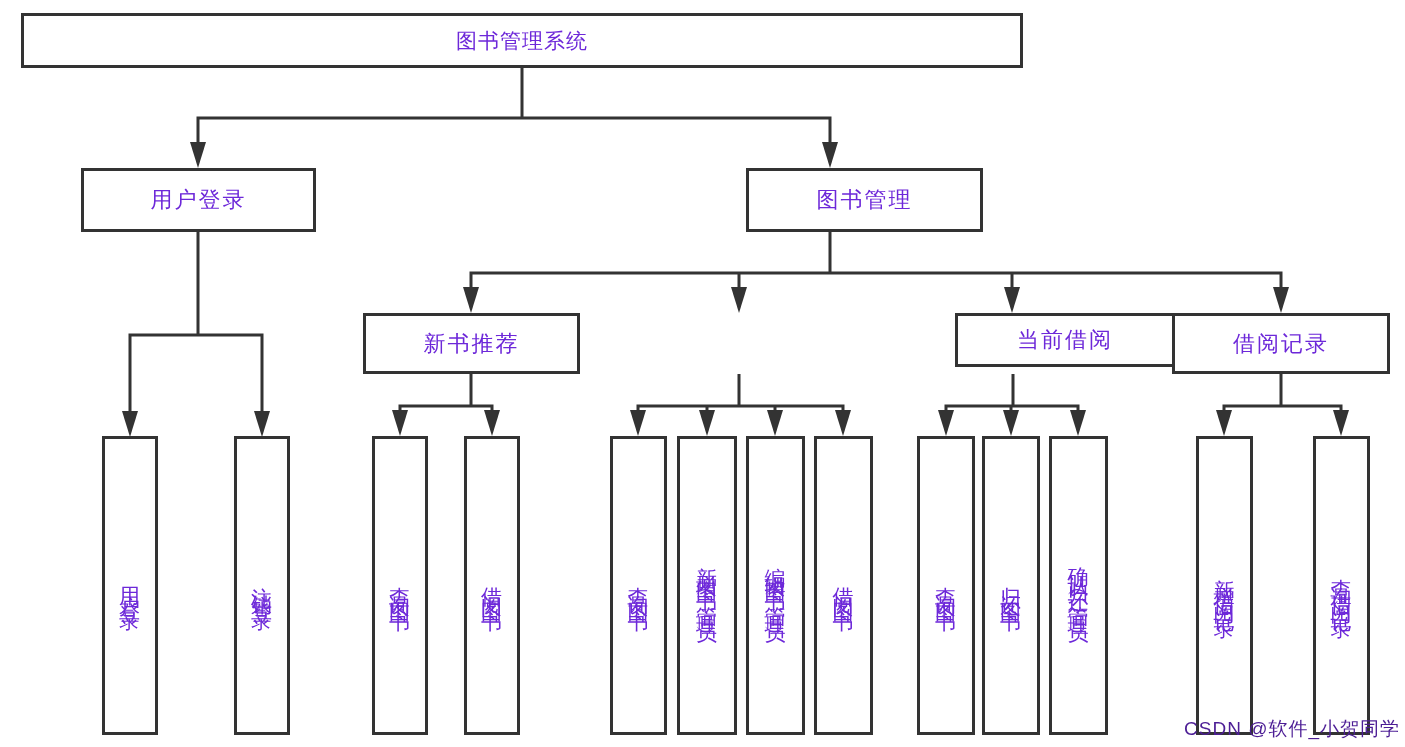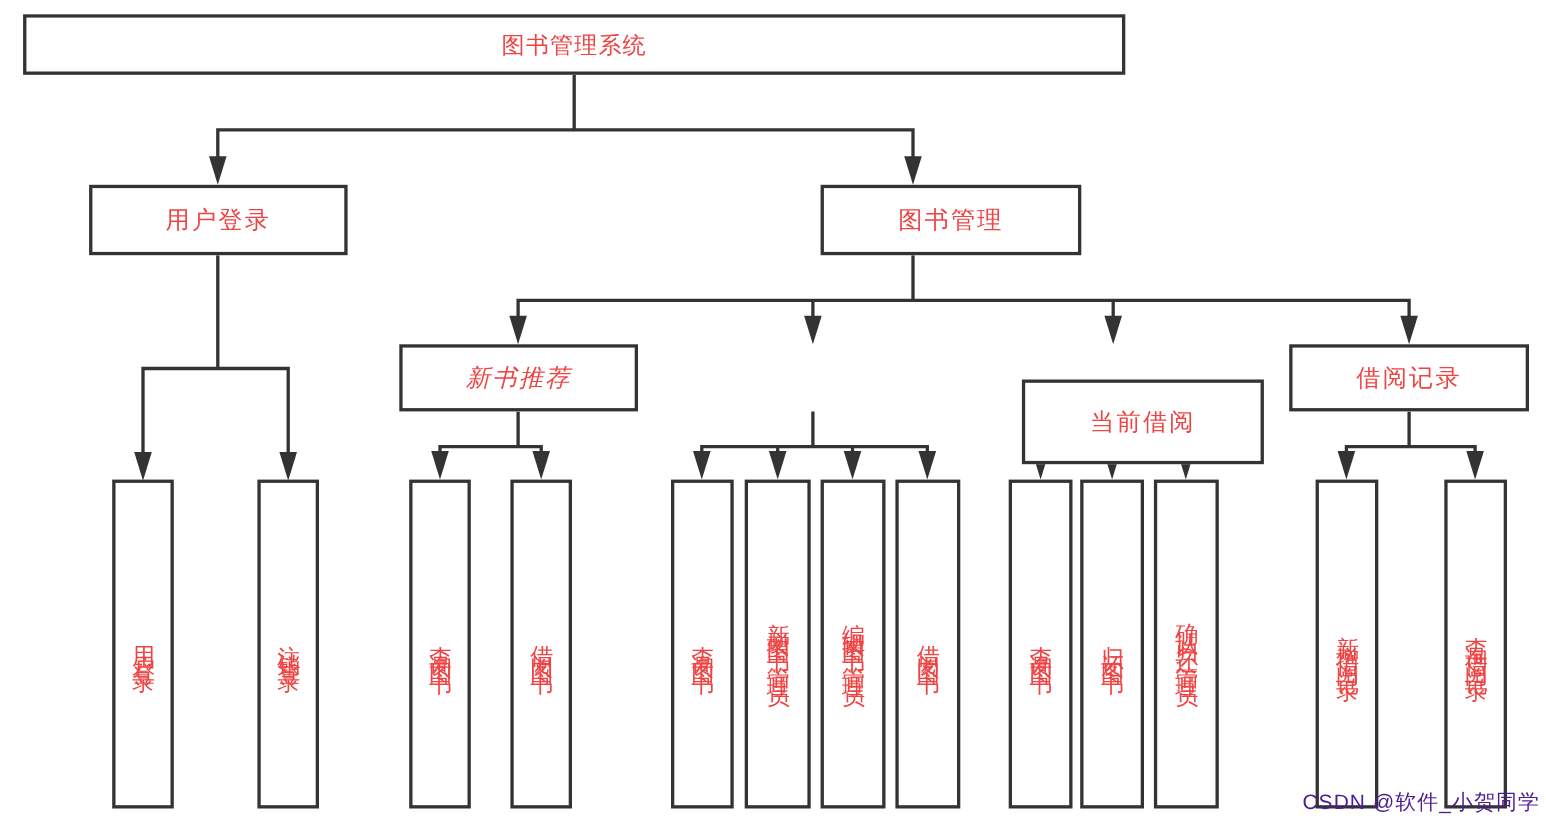--- a/index.html
+++ b/index.html
@@ -19,21 +19,21 @@
     position: absolute;
     left: 0;
     top: 0;
     pointer-events: none;
   }
   .node {
     position: absolute;
     box-sizing: border-box;
     border: 3px solid #333333;
     background: #ffffff;
-    color: #ef4444;
+    color: #6d28d9;
     display: flex;
     align-items: center;
     justify-content: center;
     text-align: center;
   }
   .h-node {
     font-size: 22px;
     letter-spacing: 2px;
     white-space: nowrap;
   }
@@ -103,22 +103,22 @@
       <polygon points="1216,410 1232,410 1224,436"></polygon>
       <polygon points="1333,410 1349,410 1341,436"></polygon>
     </g>
   </svg>
 
   <div class="node h-node root-node" style="left:21px; top:13px; width:1002px; height:55px;">图书管理系统</div>
 
   <div class="node h-node" style="left:81px; top:168px; width:235px; height:64px;">用户登录</div>
   <div class="node h-node" style="left:710px; top:168px; width:237px; height:64px;margin-left:36px;">图书管理</div>
 
-  <div class="node h-node" style="left:363px; top:313px; width:217px; height:61px;font-style:italic;">新书推荐</div>
-  <div class="node h-node" style="left:929px; top:313px; width:220px; height:77px;margin-top:32px;">当前借阅</div>
+  <div class="node h-node" style="left:363px; top:313px; width:217px; height:61px;">新书推荐</div>
+  <div class="node h-node" style="left:955px; top:313px; width:220px; height:54px;">当前借阅</div>
   <div class="node h-node" style="left:1172px; top:313px; width:218px; height:61px;">借阅记录</div>
 
   <div class="node v-node" style="left:102px; top:436px; width:56px; height:299px;">用户登录</div>
   <div class="node v-node" style="left:234px; top:436px; width:56px; height:299px;">注销登录</div>
 
   <div class="node v-node" style="left:372px; top:436px; width:56px; height:299px;">查询图书</div>
   <div class="node v-node" style="left:464px; top:436px; width:56px; height:299px;">借阅图书</div>
 
   <div class="node v-node" style="left:610px; top:436px; width:57px; height:299px;">查询图书</div>
   <div class="node v-node" style="left:677px; top:436px; width:60px; height:299px;">新增图书（管理员）</div>

